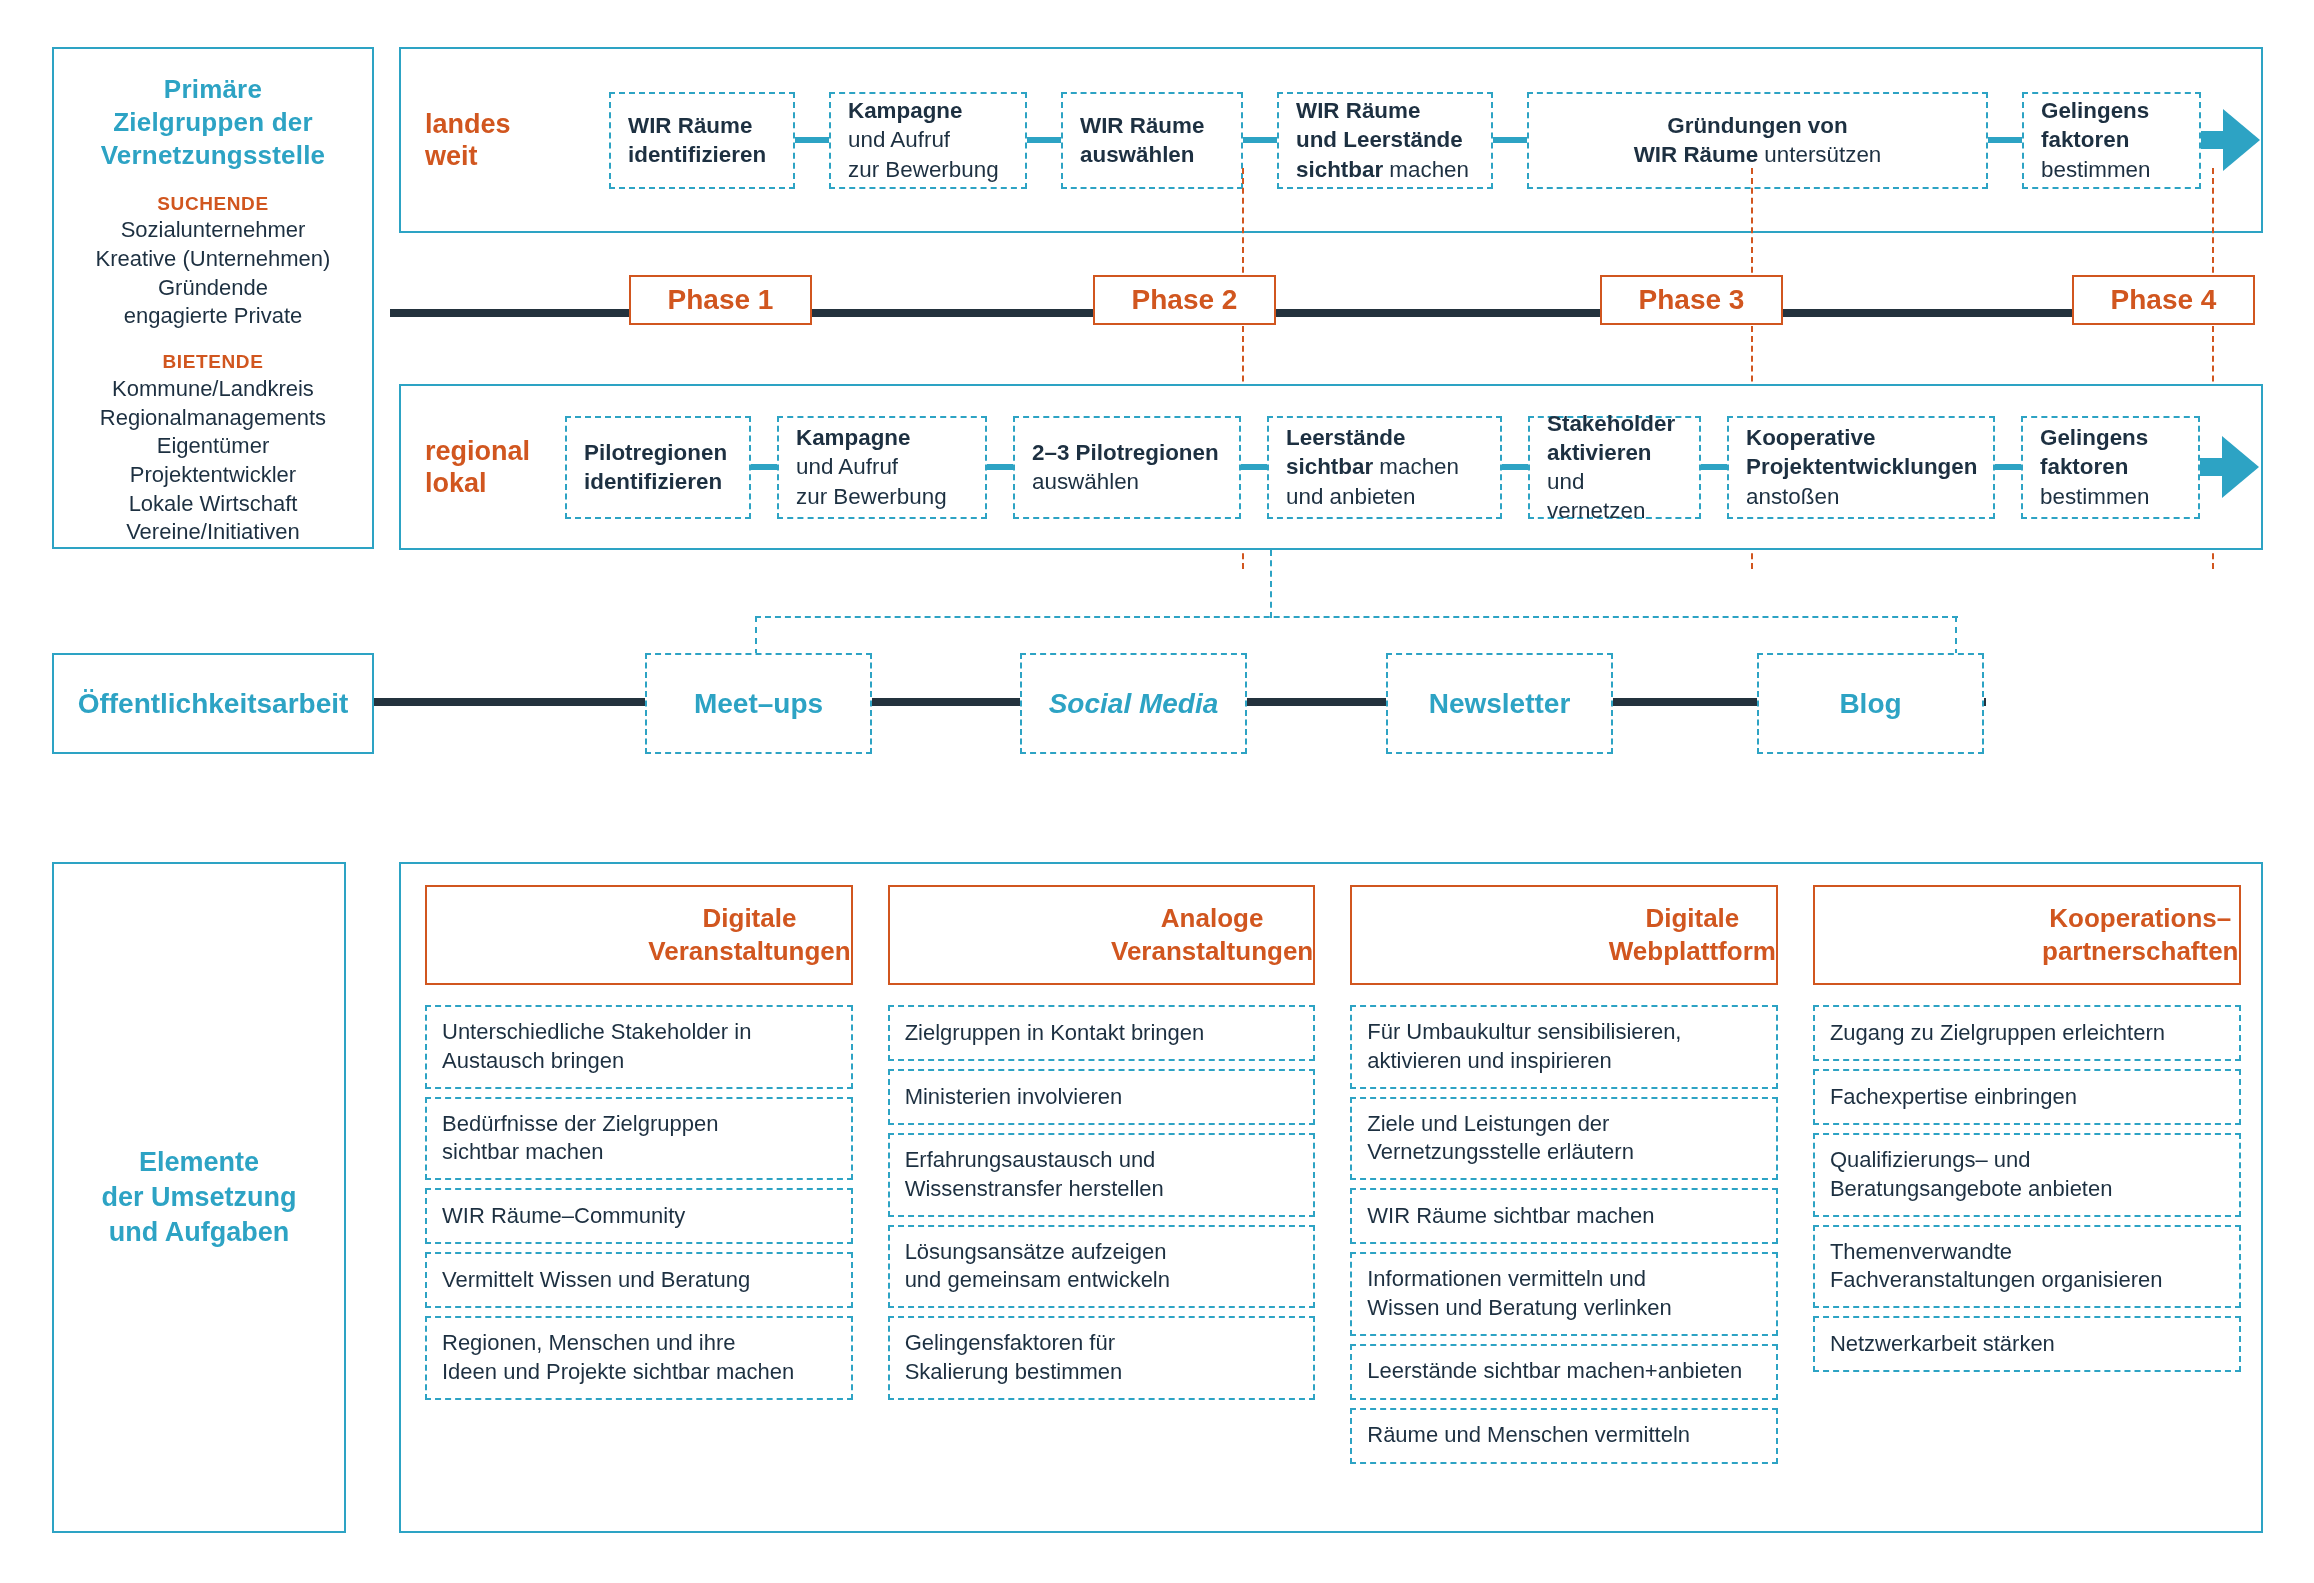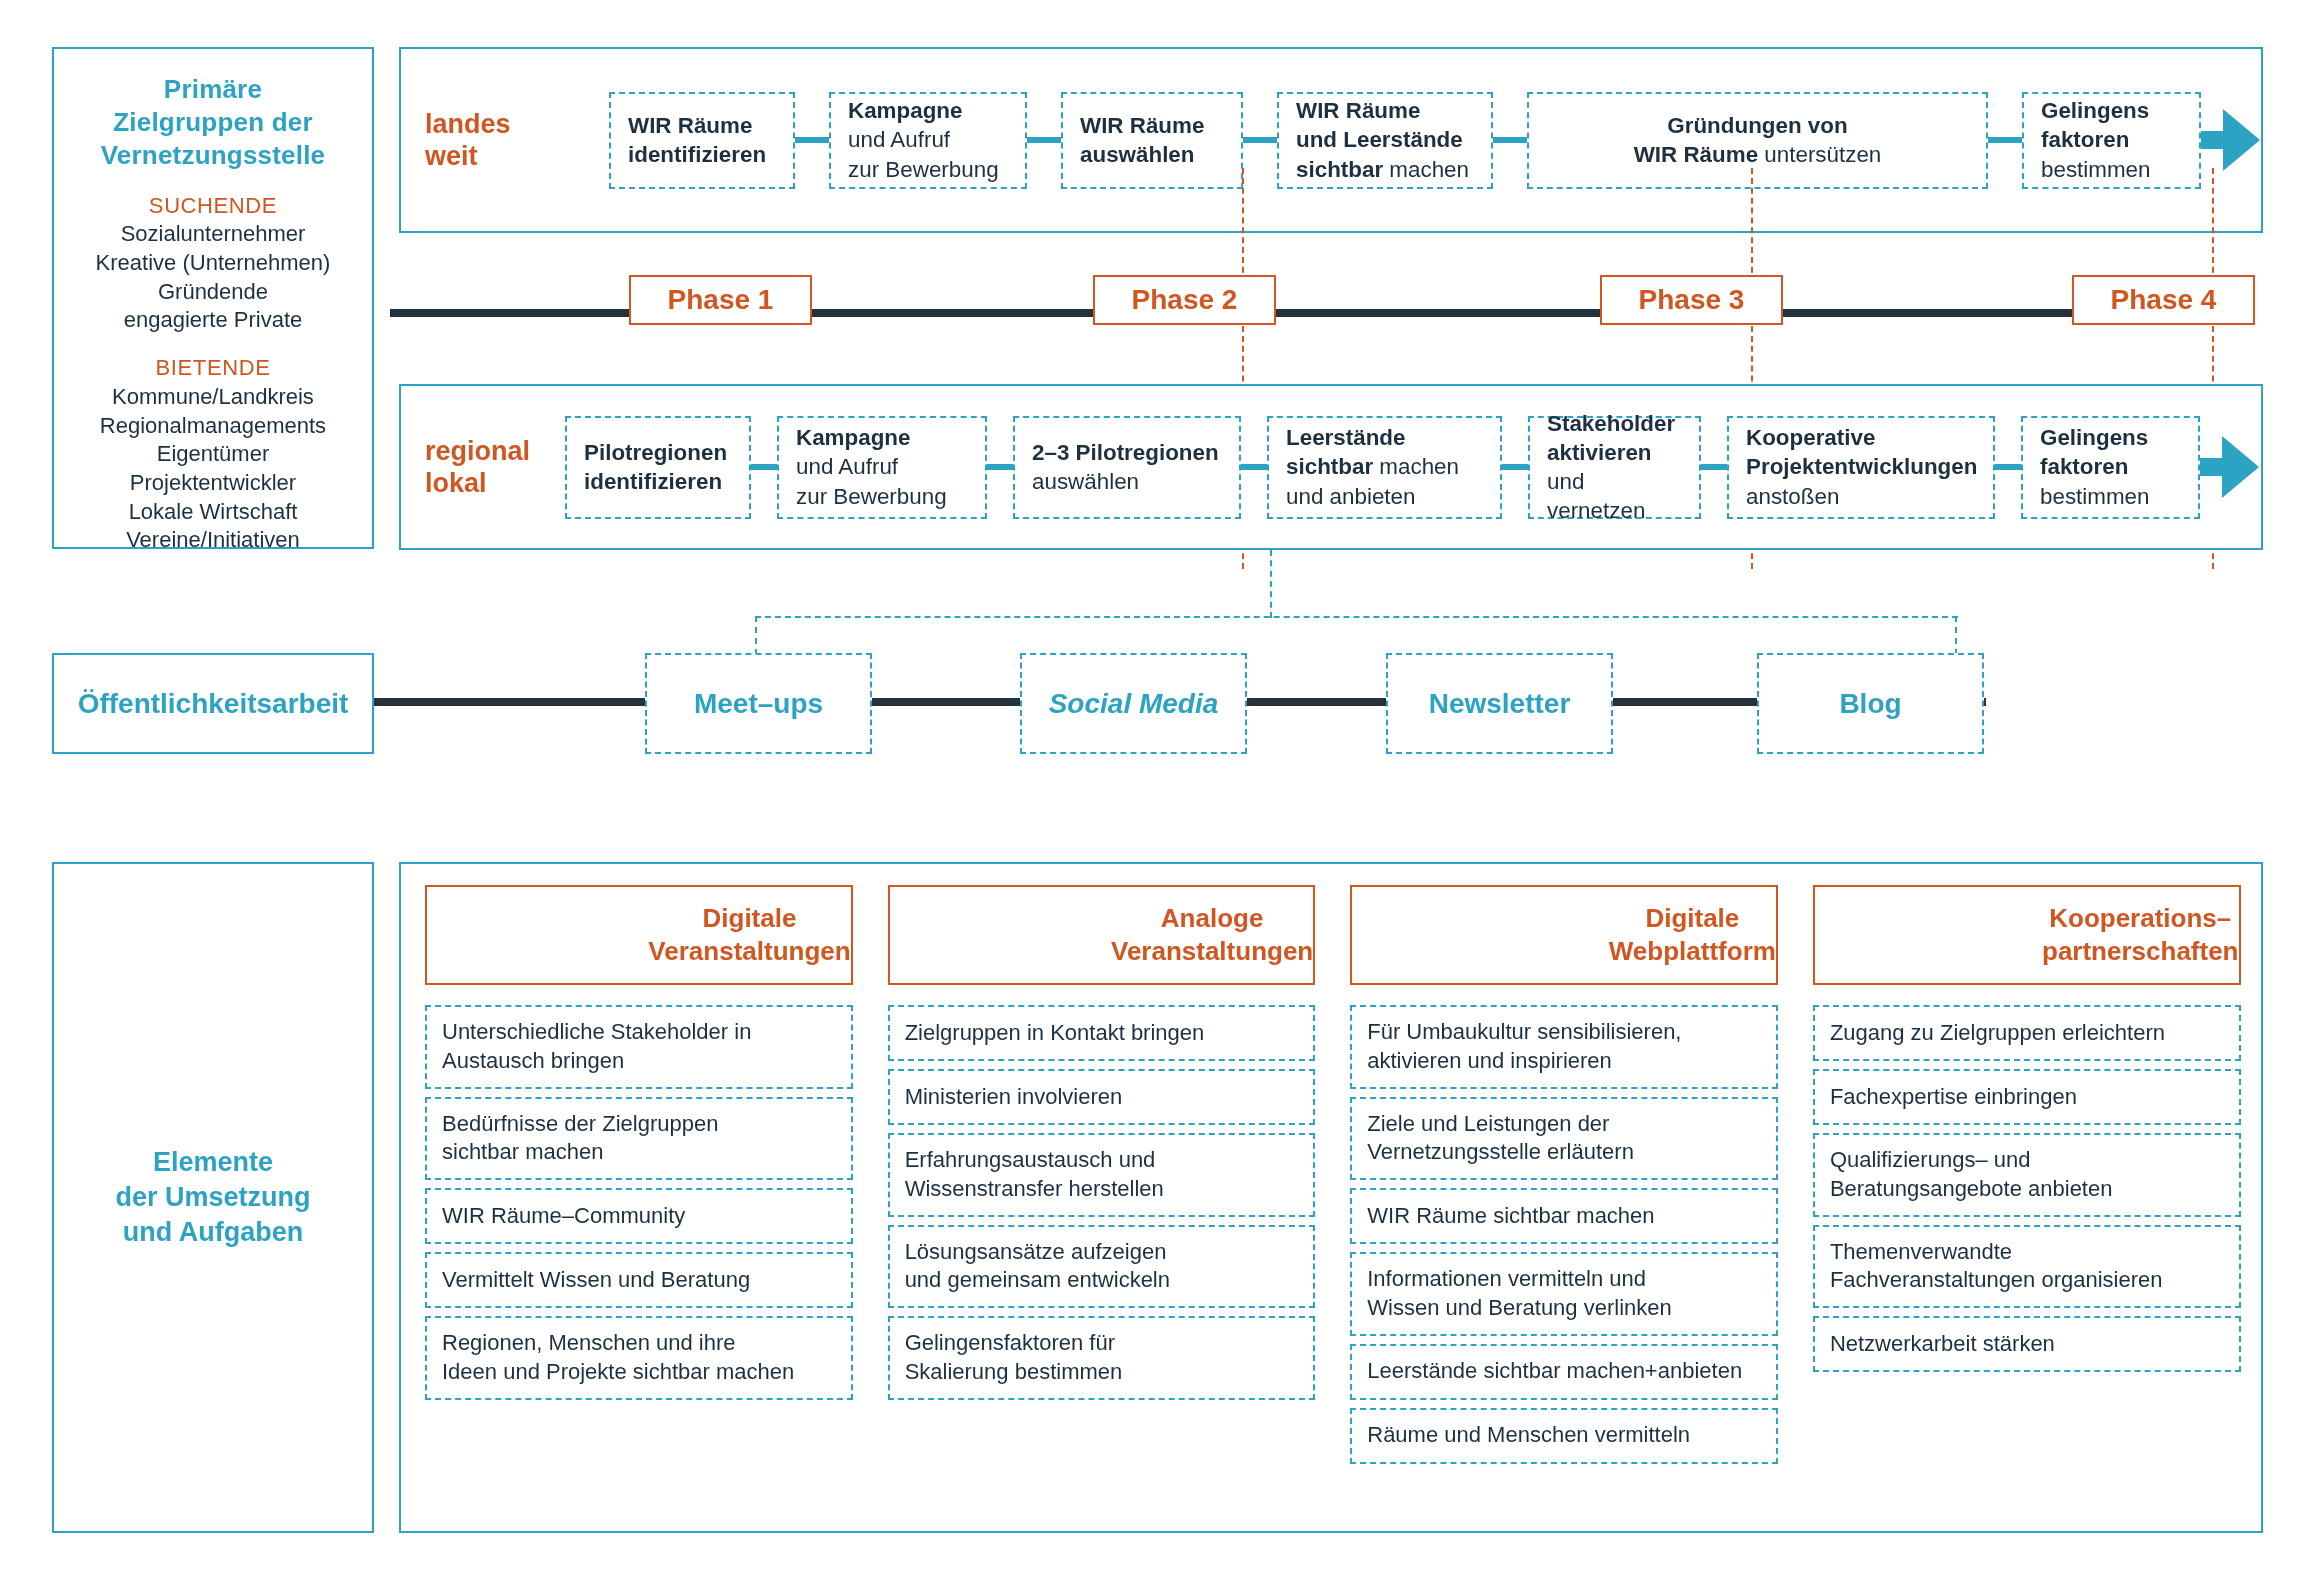--- a/index.html
+++ b/index.html
@@ -29,21 +29,21 @@
     position:absolute;left:52px;top:47px;width:322px;height:502px;
     display:flex;flex-direction:column;align-items:center;
     padding-top:24px;
   }
   #target-panel .tp-title{
     color:var(--teal);font-weight:bold;font-size:26px;line-height:1.27;
     text-align:center;letter-spacing:0.2px;
   }
   .tp-group{margin-top:20.5px;text-align:center;}
   .tp-group-head{
-    color:var(--orange);font-weight:normal;font-size:22px;letter-spacing:0.6px;
+    color:var(--orange);font-weight:bold;font-size:19px;letter-spacing:0.6px;
     margin-bottom:1.9px;
   }
   .tp-group ul{list-style:none;margin:0;padding:0;}
   .tp-group li{font-size:22px;line-height:1.30;color:var(--ink);}
 
   
   .flow-row{
     position:absolute;
     display:flex;align-items:center;
   }
@@ -96,21 +96,21 @@
   .pr-box{
     position:absolute;top:653px;height:101px;width:227px;
     border:2.8px dashed var(--teal);background:#fff;
     display:flex;align-items:center;justify-content:center;
     color:var(--teal);font-weight:bold;font-size:28px;z-index:3;
   }
   .dash-link{position:absolute;border-color:var(--teal);z-index:1;}
 
   
   #elements-panel{
-    position:absolute;left:52px;top:862px;width:322px;height:671px;
+    position:absolute;left:52px;top:862px;width:294px;height:671px;
     display:flex;align-items:center;justify-content:center;
   }
   #elements-panel .ep-title{
     color:var(--teal);font-weight:bold;font-size:27px;line-height:1.30;text-align:center;
   }
   #elements-outer{position:absolute;left:399px;top:862px;width:1864px;height:671px;}
   #columns{
     position:absolute;left:24px;top:20.5px;right:20.5px;bottom:17px;
     display:flex;gap:35px;
   }

